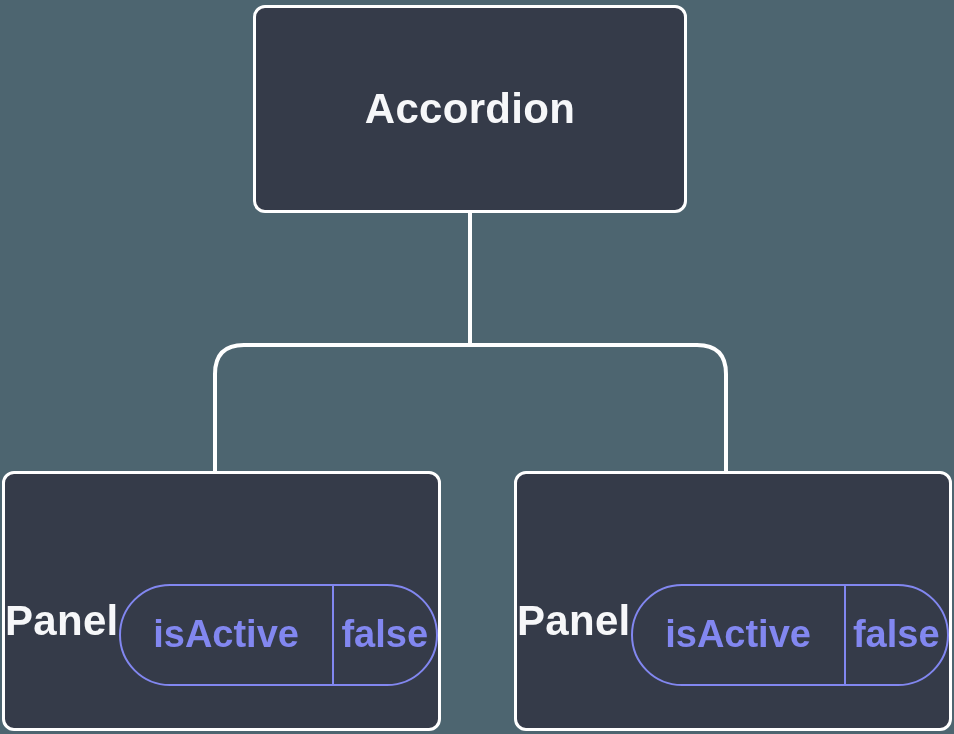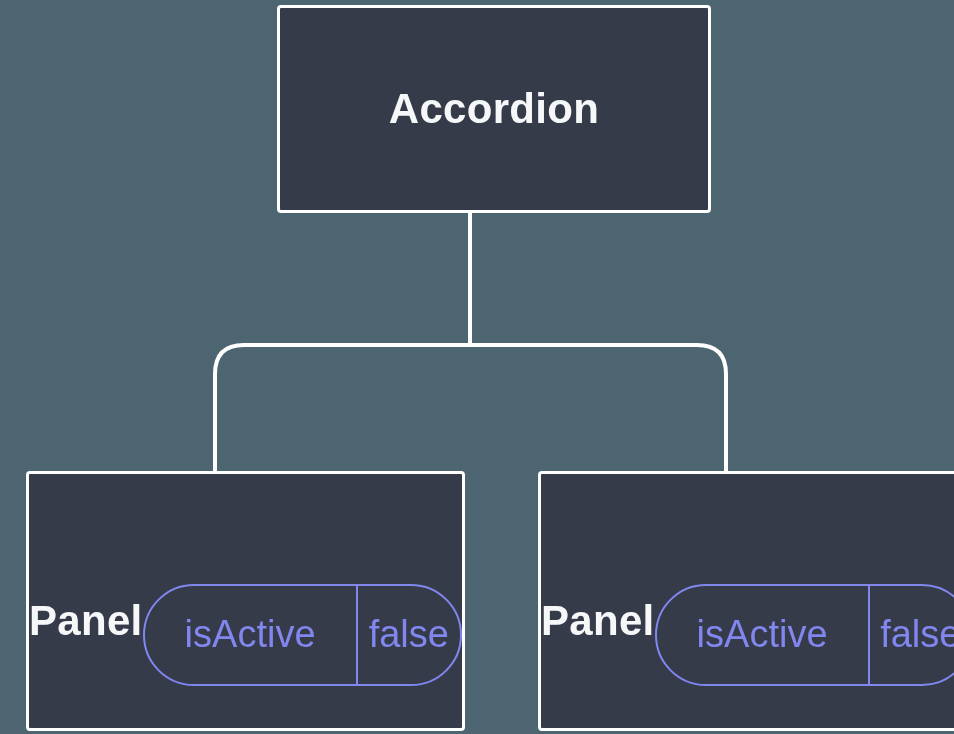--- a/index.html
+++ b/index.html
@@ -26,23 +26,22 @@
   .connectors path {
     fill: none;
     stroke: var(--connector, #ffffff);
     stroke-width: 4;
   }
   .node {
     position: absolute;
     box-sizing: border-box;
     background: var(--node-fill, #353b49);
     border: 3px solid var(--node-border, #ffffff);
-    border-radius: 4px;
+    border-radius: 12px;
     color: var(--label-text, #f6f7f9);
-    margin-left: 24px;
   }
   .root-node {
     left: 253px;
     top: 5px;
     width: 434px;
     height: 208px;
     display: flex;
     align-items: center;
     justify-content: center;
   }
@@ -71,21 +70,21 @@
   .state-pill {
     margin-top: 27px;
     width: 367px;
     height: 102px;
     box-sizing: border-box;
     border: 2.5px solid var(--accent, #8287f0);
     border-radius: 53px;
     display: flex;
     color: var(--accent, #8287f0);
     font-size: 38px;
-    font-weight: 400;
+    font-weight: 700;
   }
   .state-cell {
     display: flex;
     align-items: center;
     justify-content: center;
   }
   .state-key {
     width: 211px;
     border-right: 2.5px solid var(--accent, #8287f0);
   }

